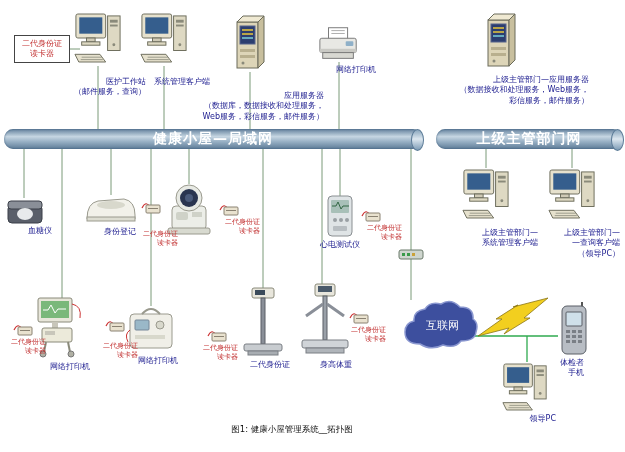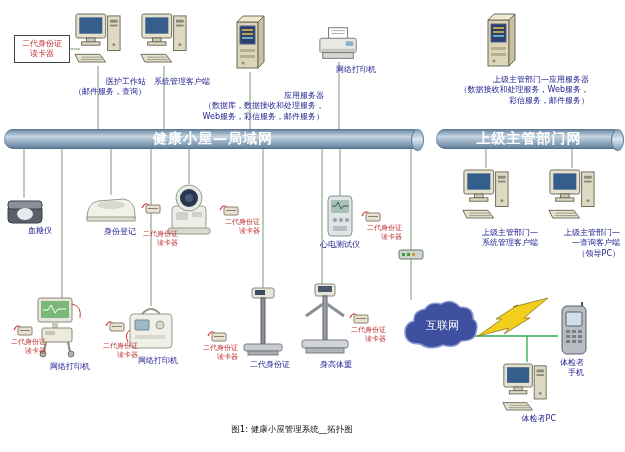--- a/index.html
+++ b/index.html
@@ -350,15 +350,15 @@
   </svg>
 </div>
 <div class="lbl" style="left:540px;top:358px;width:44px">体检者
 手机</div>
 
 <div class="icon" style="left:502px;top:360px;width:46px;height:54px">
   <svg viewBox="0 0 50 58">
       <use href="#sym-computer" width="50" height="58"></use>
     </svg>
 </div>
-<div class="lbl" style="left:494px;top:414px;width:62px">体检者PC</div>
+<div class="lbl" style="left:494px;top:414px;width:62px">领导PC</div>
 
 <div class="caption" style="left:152px;top:424px;width:280px">图1: 健康小屋管理系统__拓扑图</div>
 
 </body></html>

